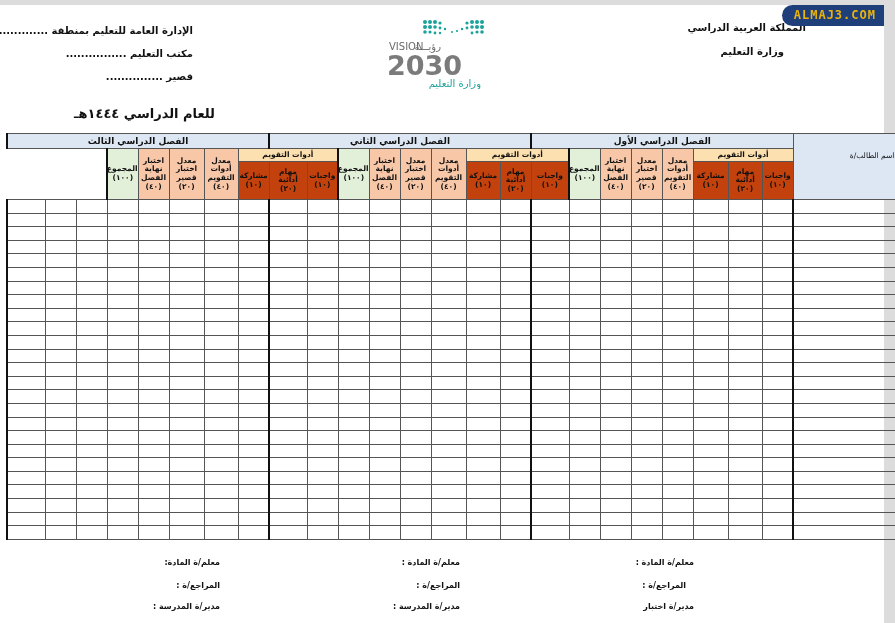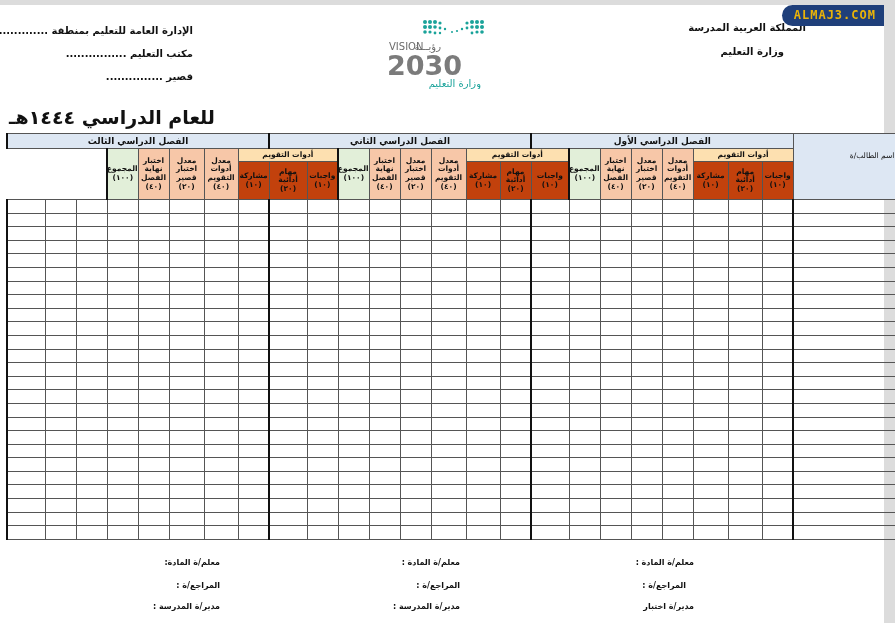--- a/index.html
+++ b/index.html
@@ -1,40 +1,40 @@
 <!DOCTYPE html>
 <html><head>
 <meta charset="utf-8">
 <style>
   html,body{margin:0;padding:0;}
   body{width:895px;height:623px;background:#dcdcdc;position:relative;overflow:hidden;font-family:"DejaVu Sans","Liberation Sans",sans-serif;}
   .page{position:absolute;left:0;top:5px;width:884px;height:618px;background:#ffffff;}
   .badge{position:absolute;right:0;top:0;background:#1f3f7a;color:#eab308;font-family:"DejaVu Sans Mono",monospace;font-size:12px;font-weight:bold;letter-spacing:1px;padding:3px 8px 4px 12px;border-radius:12px 0 0 12px;z-index:5;}
   .hdr-line{position:absolute;font-size:10px;font-weight:bold;color:#111;direction:rtl;white-space:nowrap;margin-left:48px;}
   .logo{position:absolute;left:383px;top:12px;width:105px;height:72px;}
-  .title-row{position:absolute;top:101px;font-size:19px;font-weight:bold;direction:rtl;white-space:nowrap;color:#111;}
+  .title-row{position:absolute;top:101px;font-size:13px;font-weight:bold;direction:rtl;white-space:nowrap;color:#111;}
   table.grid{position:absolute;left:6px;top:128px;width:875px;border-collapse:collapse;direction:rtl;table-layout:fixed;}
   table.grid td, table.grid th{border:1px solid #555;padding:0;font-size:7.5px;font-weight:bold;text-align:center;vertical-align:middle;color:#111;line-height:1.15;overflow:hidden;}
   .sem-title{background:#dde7f3;height:14px;font-size:9px!important;border-left:2px solid #111!important;}
   .name-head{background:#dde7f3;}
   .tools{background:#fde0b0;height:12px;}
   .tool{background:#c2410c;}
   .avg{background:#f7c7a8;}
   .total{background:#e2efd9;border-left:2px solid #111!important;margin-top:12px;}
   tr.row td{height:12.6px;}
   td.blk{border-left:2px solid #111!important;}
   .foot{position:absolute;font-size:8px;font-weight:bold;direction:rtl;white-space:nowrap;color:#111;}
 </style>
 </head>
 <body>
 
 <div class="page">
   <div class="badge">ALMAJ3.COM</div>
 
-  <div class="hdr-line" style="right:78px;top:17px;">المملكة العربية المدرسة</div>
+  <div class="hdr-line" style="right:78px;top:17px;">المملكة العربية الدراسي</div>
   <div class="hdr-line" style="right:100px;top:41px;">وزارة التعليم</div>
 
   <div class="hdr-line" style="right:691px;top:20px;">الإدارة العامة للتعليم بمنطقة ..............</div>
   <div class="hdr-line" style="right:691px;top:43px;">مكتب التعليم ................</div>
   <div class="hdr-line" style="right:691px;top:66px;">قصير ...............</div>
 
   <div class="logo">
     <svg width="105" height="72" viewBox="0 0 105 72">
       <g fill="#1aa39a">
         <circle cx="42" cy="5" r="2"></circle>

